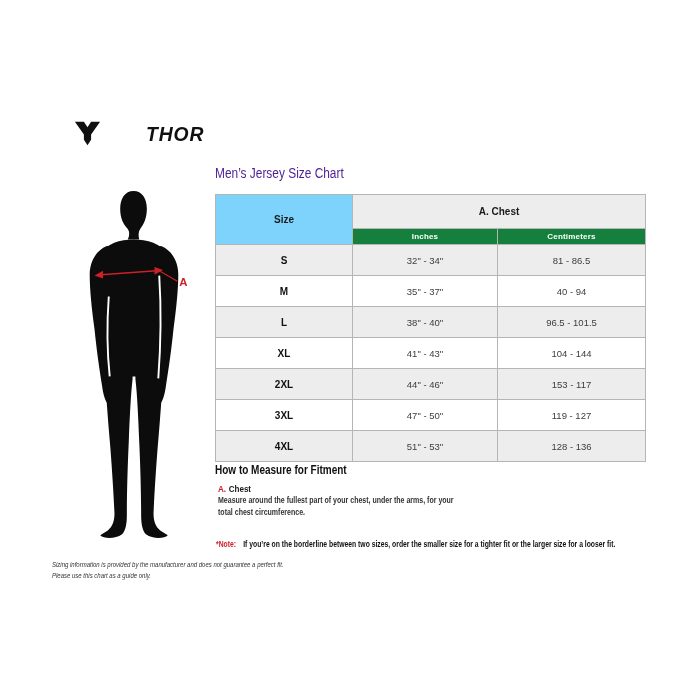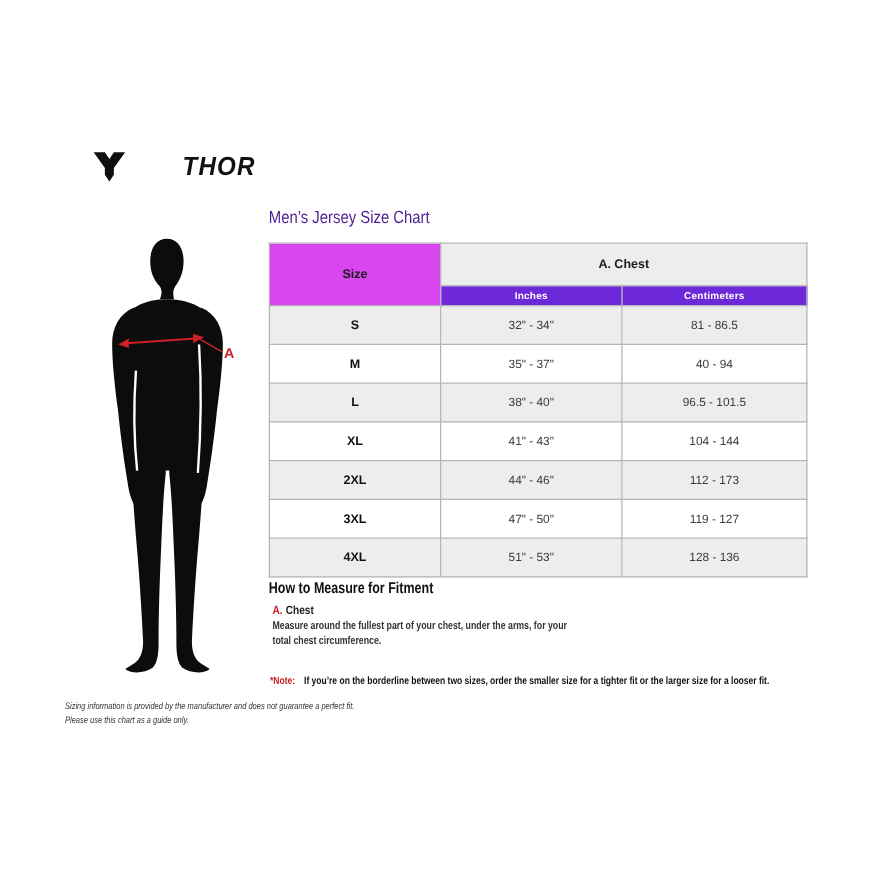--- a/index.html
+++ b/index.html
@@ -22,22 +22,22 @@
 
   
   .title { left:215px; top:165px; font-size:14px; font-weight:normal; color:#4c1d95; }
   .h2    { left:215px; top:463px; font-size:12.5px; font-weight:bold; color:#101010;text-align:right; }
 
   
   .size-table-wrap { left:215px; top:194px; }
   table { border-collapse:collapse; table-layout:fixed; width:430px; }
   th, td { border:1px solid #b5b5b5; text-align:center; vertical-align:middle; padding:0; }
   .hdr  { background:#ededed; font-weight:bold; font-size:10px; color:#1a1a1a; height:33px; }
-  .size-hdr { background:#d946ef; }
-  .bar  { background:#6d28d9; color:#ffffff; font-weight:bold; font-size:8px; height:15px; letter-spacing:.2px;margin-top:32px; }
+  .size-hdr { background:#7dd3fc; }
+  .bar  { background:#15803d; color:#ffffff; font-weight:bold; font-size:8px; height:15px; letter-spacing:.2px;margin-top:32px; }
   tbody td { height:30px; font-size:9.5px; color:#3c3c3c; background:#ffffff; }
   tbody td.size { font-weight:bold; font-size:10px; color:#111; }
   tr.alt td { background:#ededed; }
 
   
   .chest-label { left:218px; top:483px; font-size:9.5px; font-weight:bold; }
   .chest-label .letter { color:#cc2127; }
   .chest-label .name { color:#1a1a1a; margin-left:3px; }
   .desc { left:218px; top:495px; font-size:9px; line-height:11.5px; color:#333;font-weight:bold; }
 
@@ -125,21 +125,21 @@
         <td>96.5 - 101.5</td>
       </tr>
       <tr>
         <td class="size">XL</td>
         <td>41" - 43"</td>
         <td>104 - 144</td>
       </tr>
       <tr class="alt">
         <td class="size">2XL</td>
         <td>44" - 46"</td>
-        <td>112 - 173</td>
+        <td>153 - 117</td>
       </tr>
       <tr>
         <td class="size">3XL</td>
         <td>47" - 50"</td>
         <td>119 - 127</td>
       </tr>
       <tr class="alt">
         <td class="size">4XL</td>
         <td>51" - 53"</td>
         <td>128 - 136</td>

